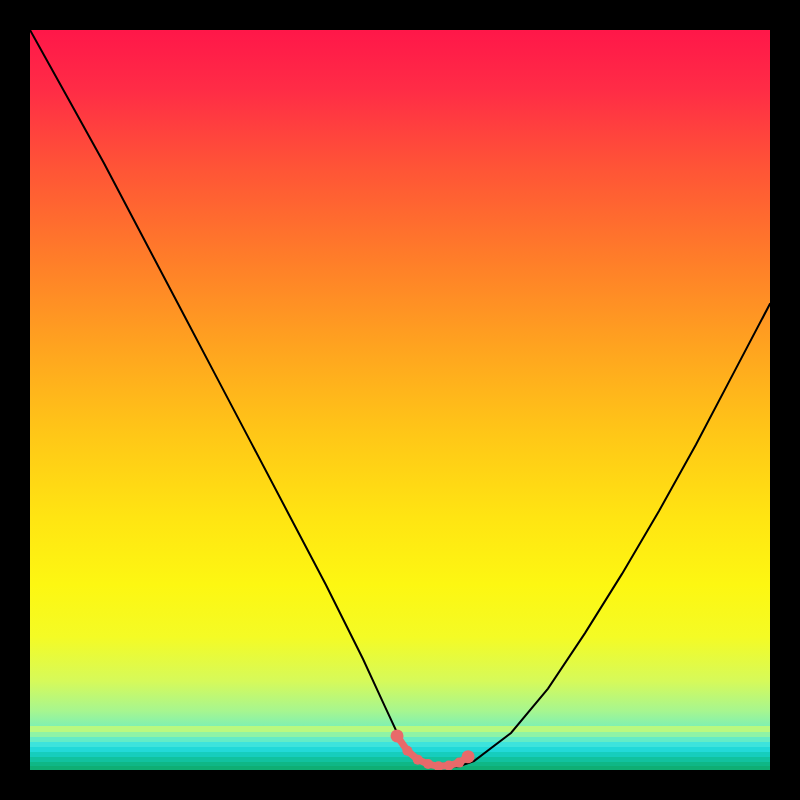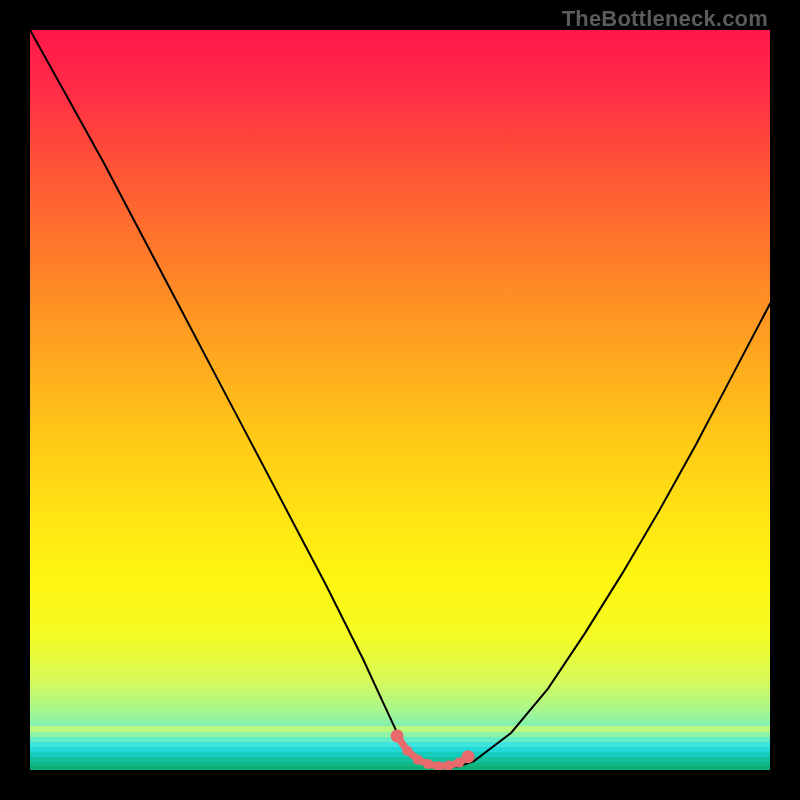--- a/index.html
+++ b/index.html
@@ -95,15 +95,14 @@
           <circle cx="398.12" cy="734.08" r="5" fill="#e86a6a"></circle>
           <circle cx="408.48" cy="736.30" r="5" fill="#e86a6a"></circle>
           <circle cx="418.84" cy="735.56" r="5" fill="#e86a6a"></circle>
           <circle cx="429.20" cy="732.60" r="5" fill="#e86a6a"></circle>
           <circle cx="438.08" cy="726.68" r="6.5" fill="#e86a6a"></circle>
         </g>
     </svg>
 
   </div>
 
-  <div class="watermark">TheBottleneck.com</div>
 
 </div>
 
 </body></html>

